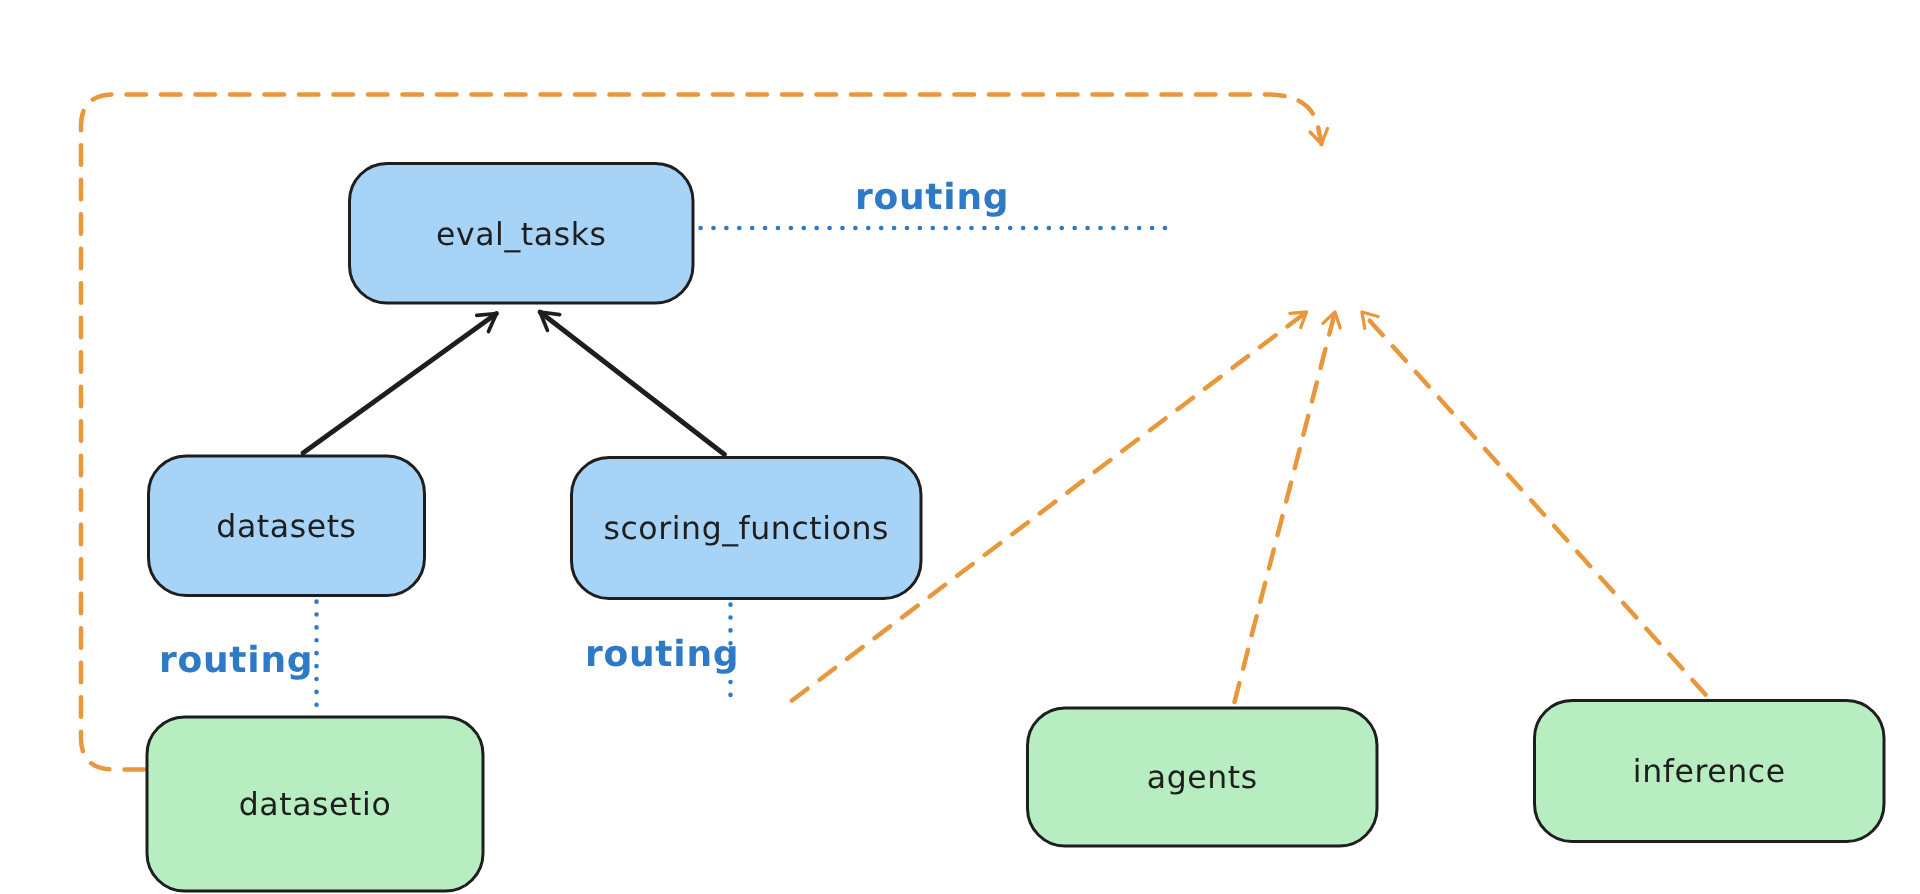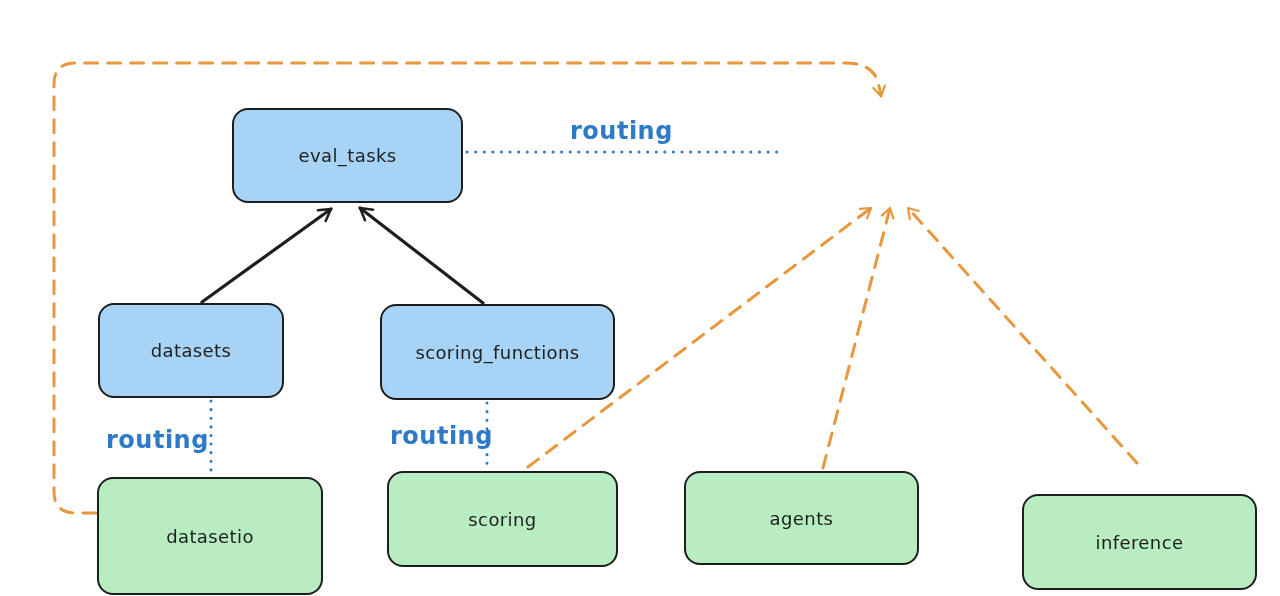--- a/index.html
+++ b/index.html
@@ -12,37 +12,37 @@
     font-family: "DejaVu Sans", "Liberation Sans", sans-serif;
   }
   .edges { position: absolute; left: 0; top: 0; }
 
   .node {
     position: absolute;
     display: flex;
     align-items: center;
     justify-content: center;
     border: 2.5px solid var(--stroke, #1e1e1e);
-    border-radius: 16px;
-    font-size: 18px;
+    border-radius: 26px;
+    font-size: 21px;
     color: var(--stroke, #1e1e1e);
     letter-spacing: 0.4px;
     box-sizing: border-box;
   }
   .node.blue  { background: var(--blue-fill, #a7d3f7); }
   .node.green { background: var(--green-fill, #b7edc0); }
 
   #n-eval-tasks        { left: 232px;  top: 108px; width: 231px; height: 95px; }
   #n-eval              { left: 787px;  top: 105px; width: 228px; height: 95px; }
   #n-datasets          { left: 98px;   top: 303px; width: 186px; height: 95px; }
   #n-scoring-functions { left: 380px;  top: 304px; width: 235px; height: 96px; }
   #n-datasetio         { left: 97px;   top: 477px; width: 226px; height: 118px; text-align: right; }
   #n-scoring           { left: 387px;  top: 471px; width: 231px; height: 96px; }
   #n-agents            { left: 684px;  top: 471px; width: 235px; height: 94px; }
-  #n-inference         { left: 1022px; top: 466px; width: 235px; height: 96px; margin-top: 28px; }
+  #n-inference         { left: 1022px; top: 466px; width: 235px; height: 96px; }
 
   .edge-label {
     position: absolute;
     width: 100px;
     text-align: center;
     font-size: 24px;
     font-weight: bold;
     letter-spacing: 0.5px;
     color: var(--routing-blue, #2e7ac7);
   }
@@ -106,23 +106,20 @@
   </div>
   <div class="node blue" id="n-datasets">
     <span>datasets</span>
   </div>
   <div class="node blue" id="n-scoring-functions">
     <span>scoring_functions</span>
   </div>
   <div class="node green" id="n-datasetio">
     <span>datasetio</span>
   </div>
-  <div class="node green" id="n-scoring">
-    <span>scoring</span>
-  </div>
   <div class="node green" id="n-agents">
     <span>agents</span>
   </div>
   <div class="node green" id="n-inference">
     <span>inference</span>
   </div>
 
   <span class="edge-label" id="lbl-routing-1">routing</span>
   <span class="edge-label" id="lbl-routing-2">routing</span>
   <span class="edge-label" id="lbl-routing-3">routing</span>

